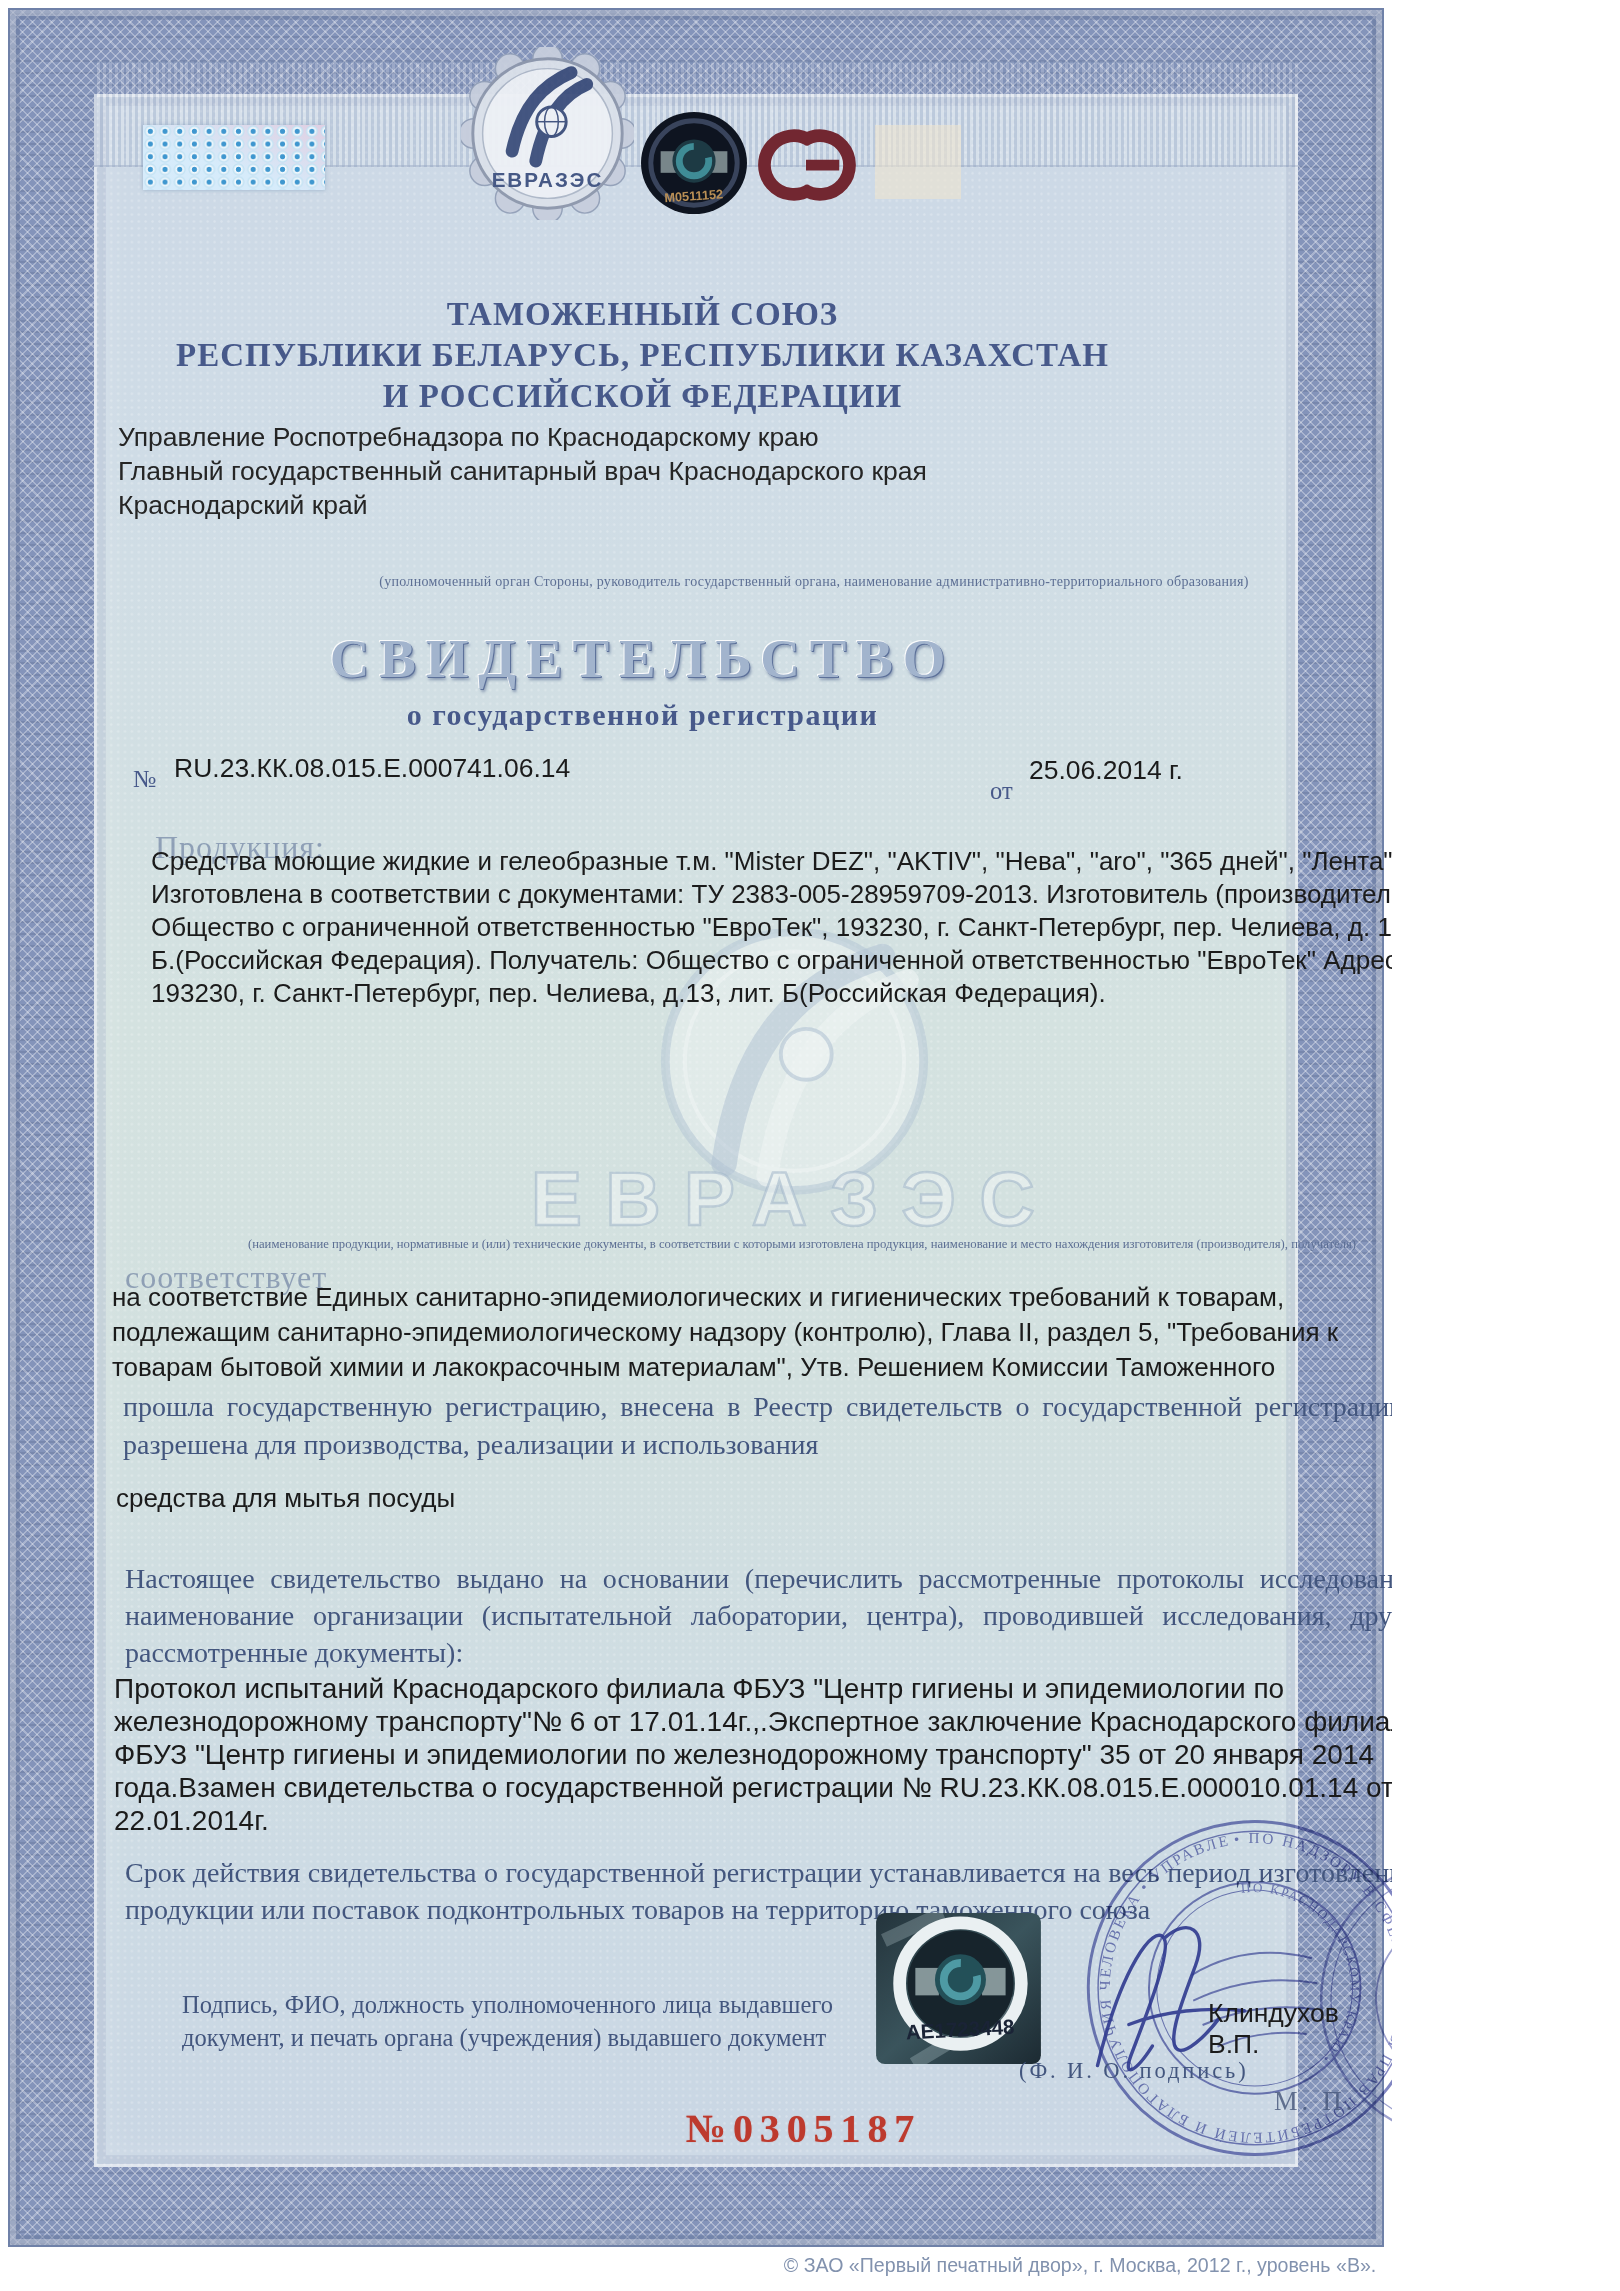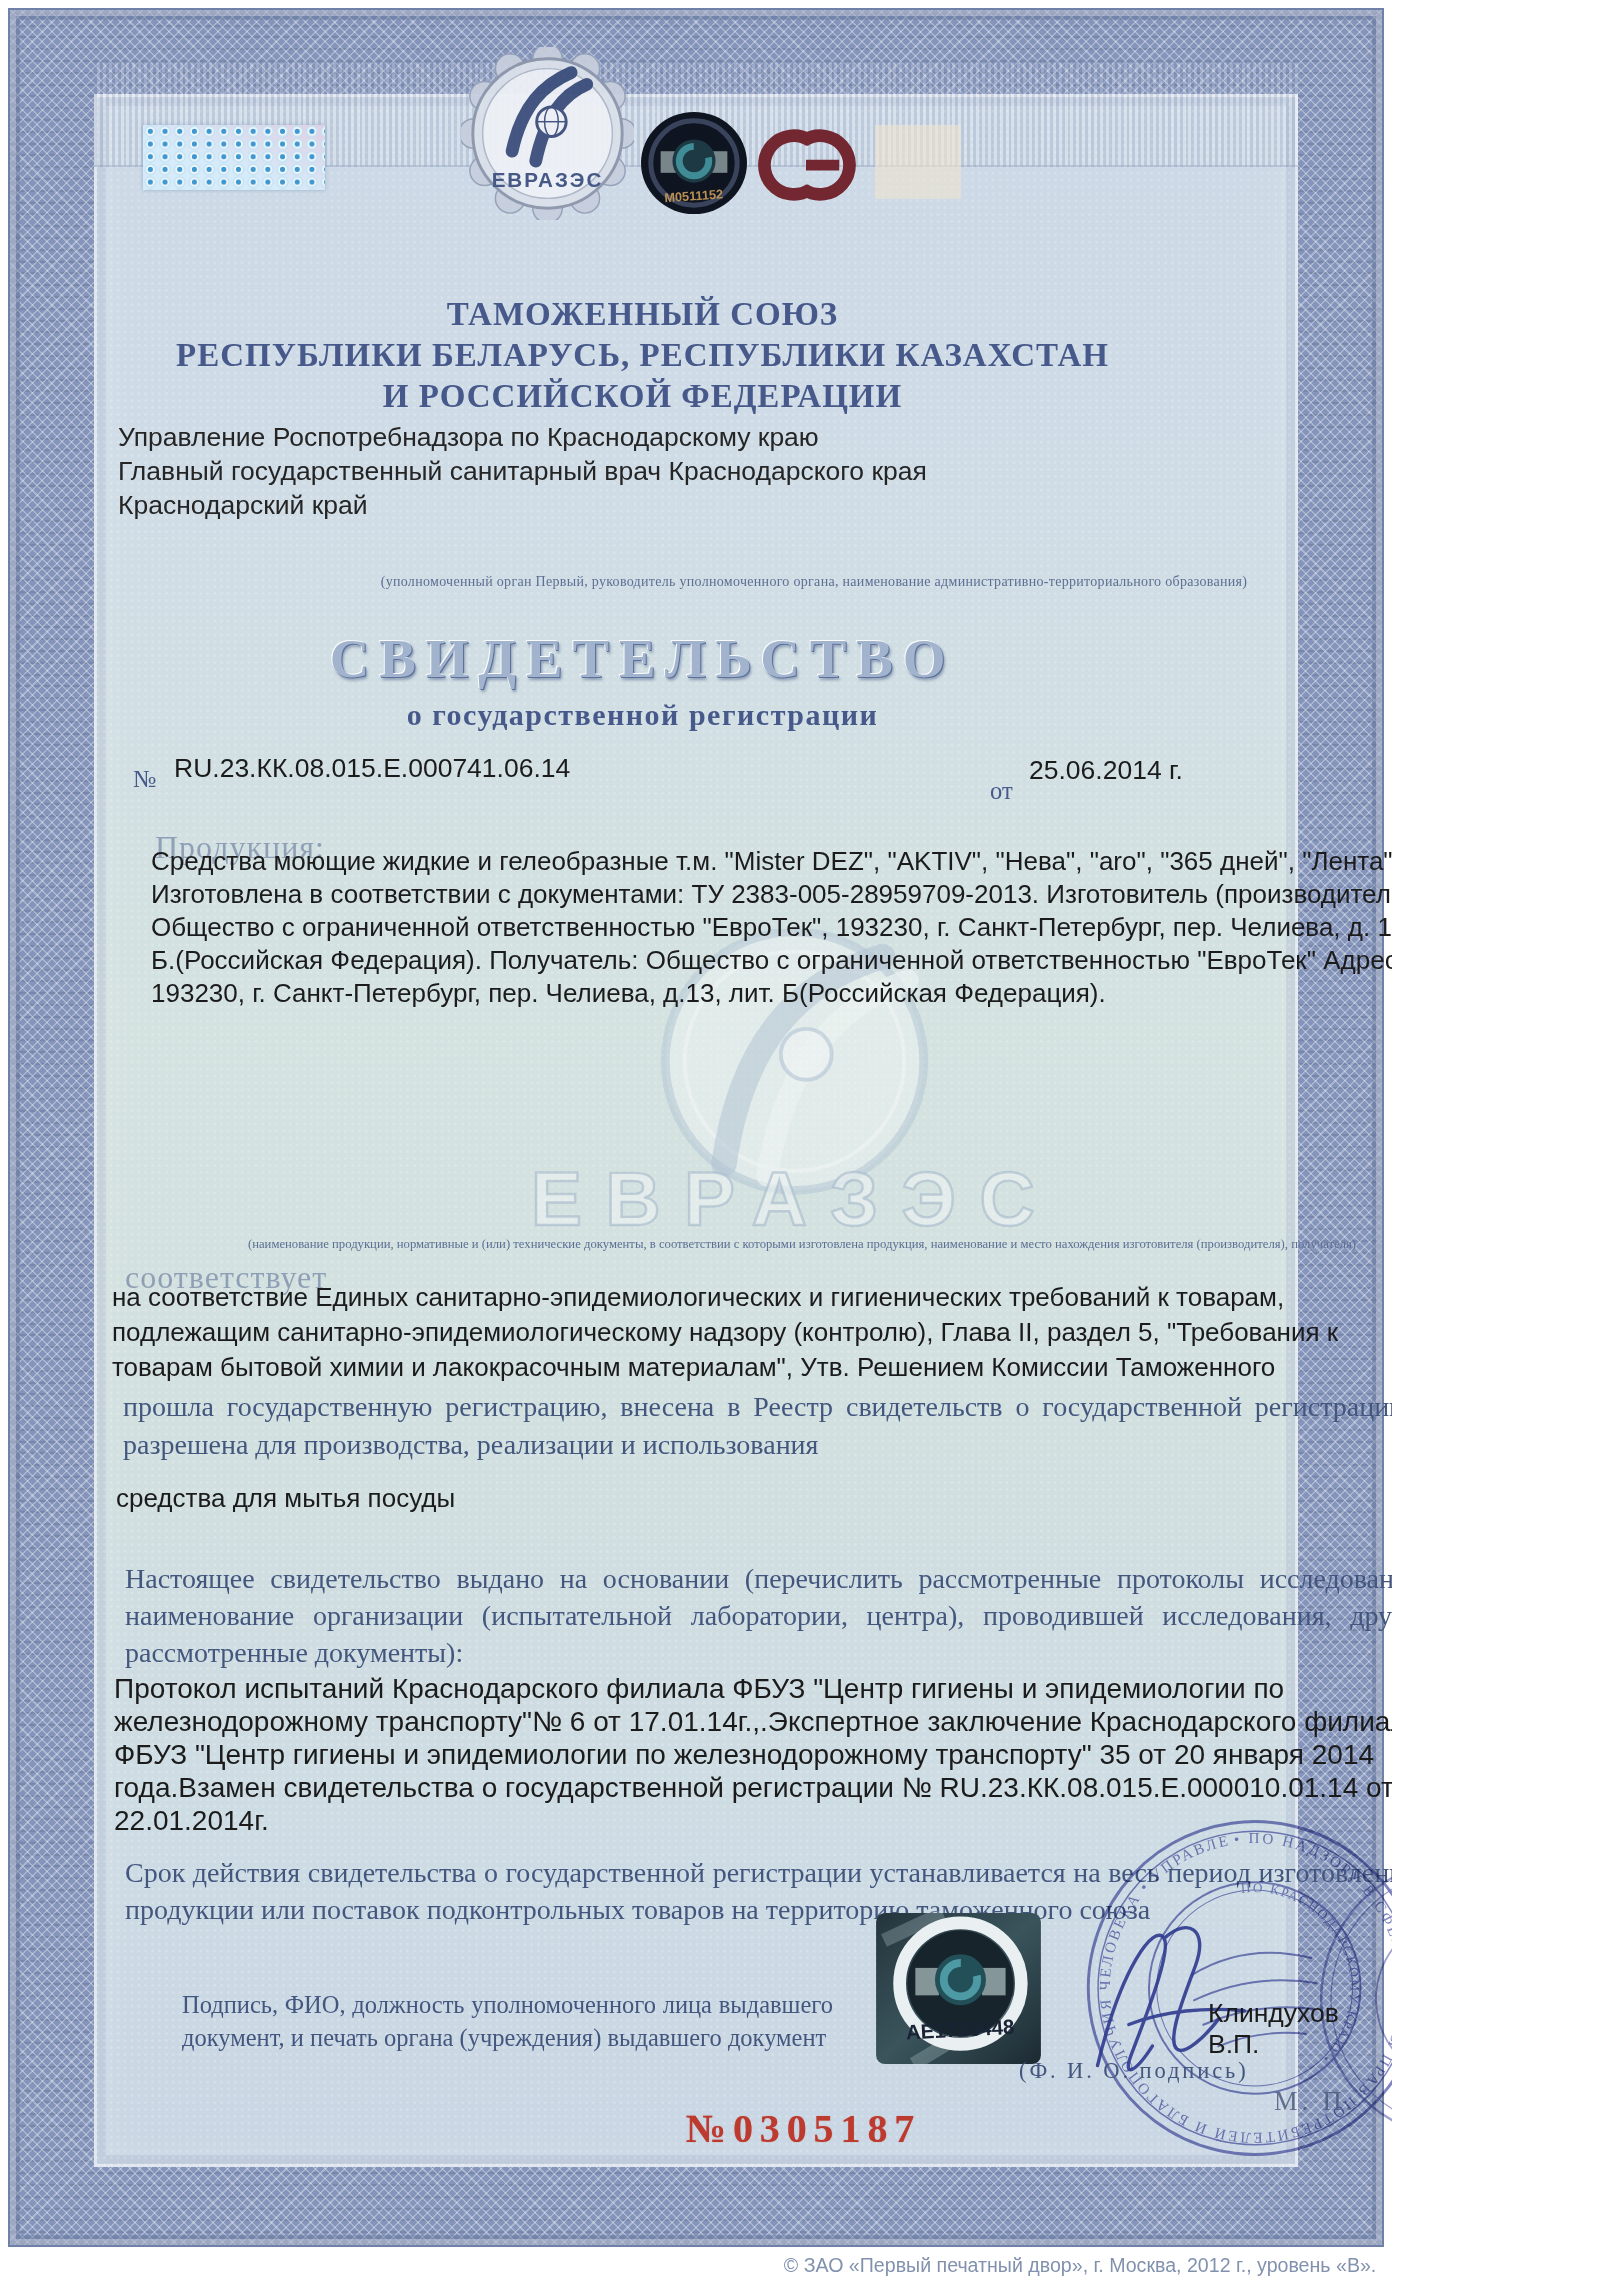--- a/index.html
+++ b/index.html
@@ -138,21 +138,21 @@
   <div class="union-title">
     <div>ТАМОЖЕННЫЙ СОЮЗ</div>
     <div>РЕСПУБЛИКИ БЕЛАРУСЬ, РЕСПУБЛИКИ КАЗАХСТАН</div>
     <div>И РОССИЙСКОЙ ФЕДЕРАЦИИ</div>
   </div>
   <div class="authority">
     <div>Управление Роспотребнадзора по Краснодарскому краю</div>
     <div>Главный государственный санитарный врач Краснодарского края</div>
     <div>Краснодарский край</div>
   </div>
-  <div class="caption-small">(уполномоченный орган Первый, руководитель уполномоченного органа, наименование административно-территориального образования)</div>
+  <div class="caption-small">(уполномоченный орган Стороны, руководитель государственный органа, наименование административно-территориального образования)</div>
 
   <div class="cert-title">СВИДЕТЕЛЬСТВО</div>
   <div class="cert-subtitle">о государственной регистрации</div>
 
   <div class="num-row">
     <span class="num-label serifblue">№</span>
     <span class="num-value blacksans">RU.23.КК.08.015.Е.000741.06.14</span>
     <span class="date-label serifblue">от</span>
     <span class="date-value blacksans">25.06.2014 г.</span>
   </div>

